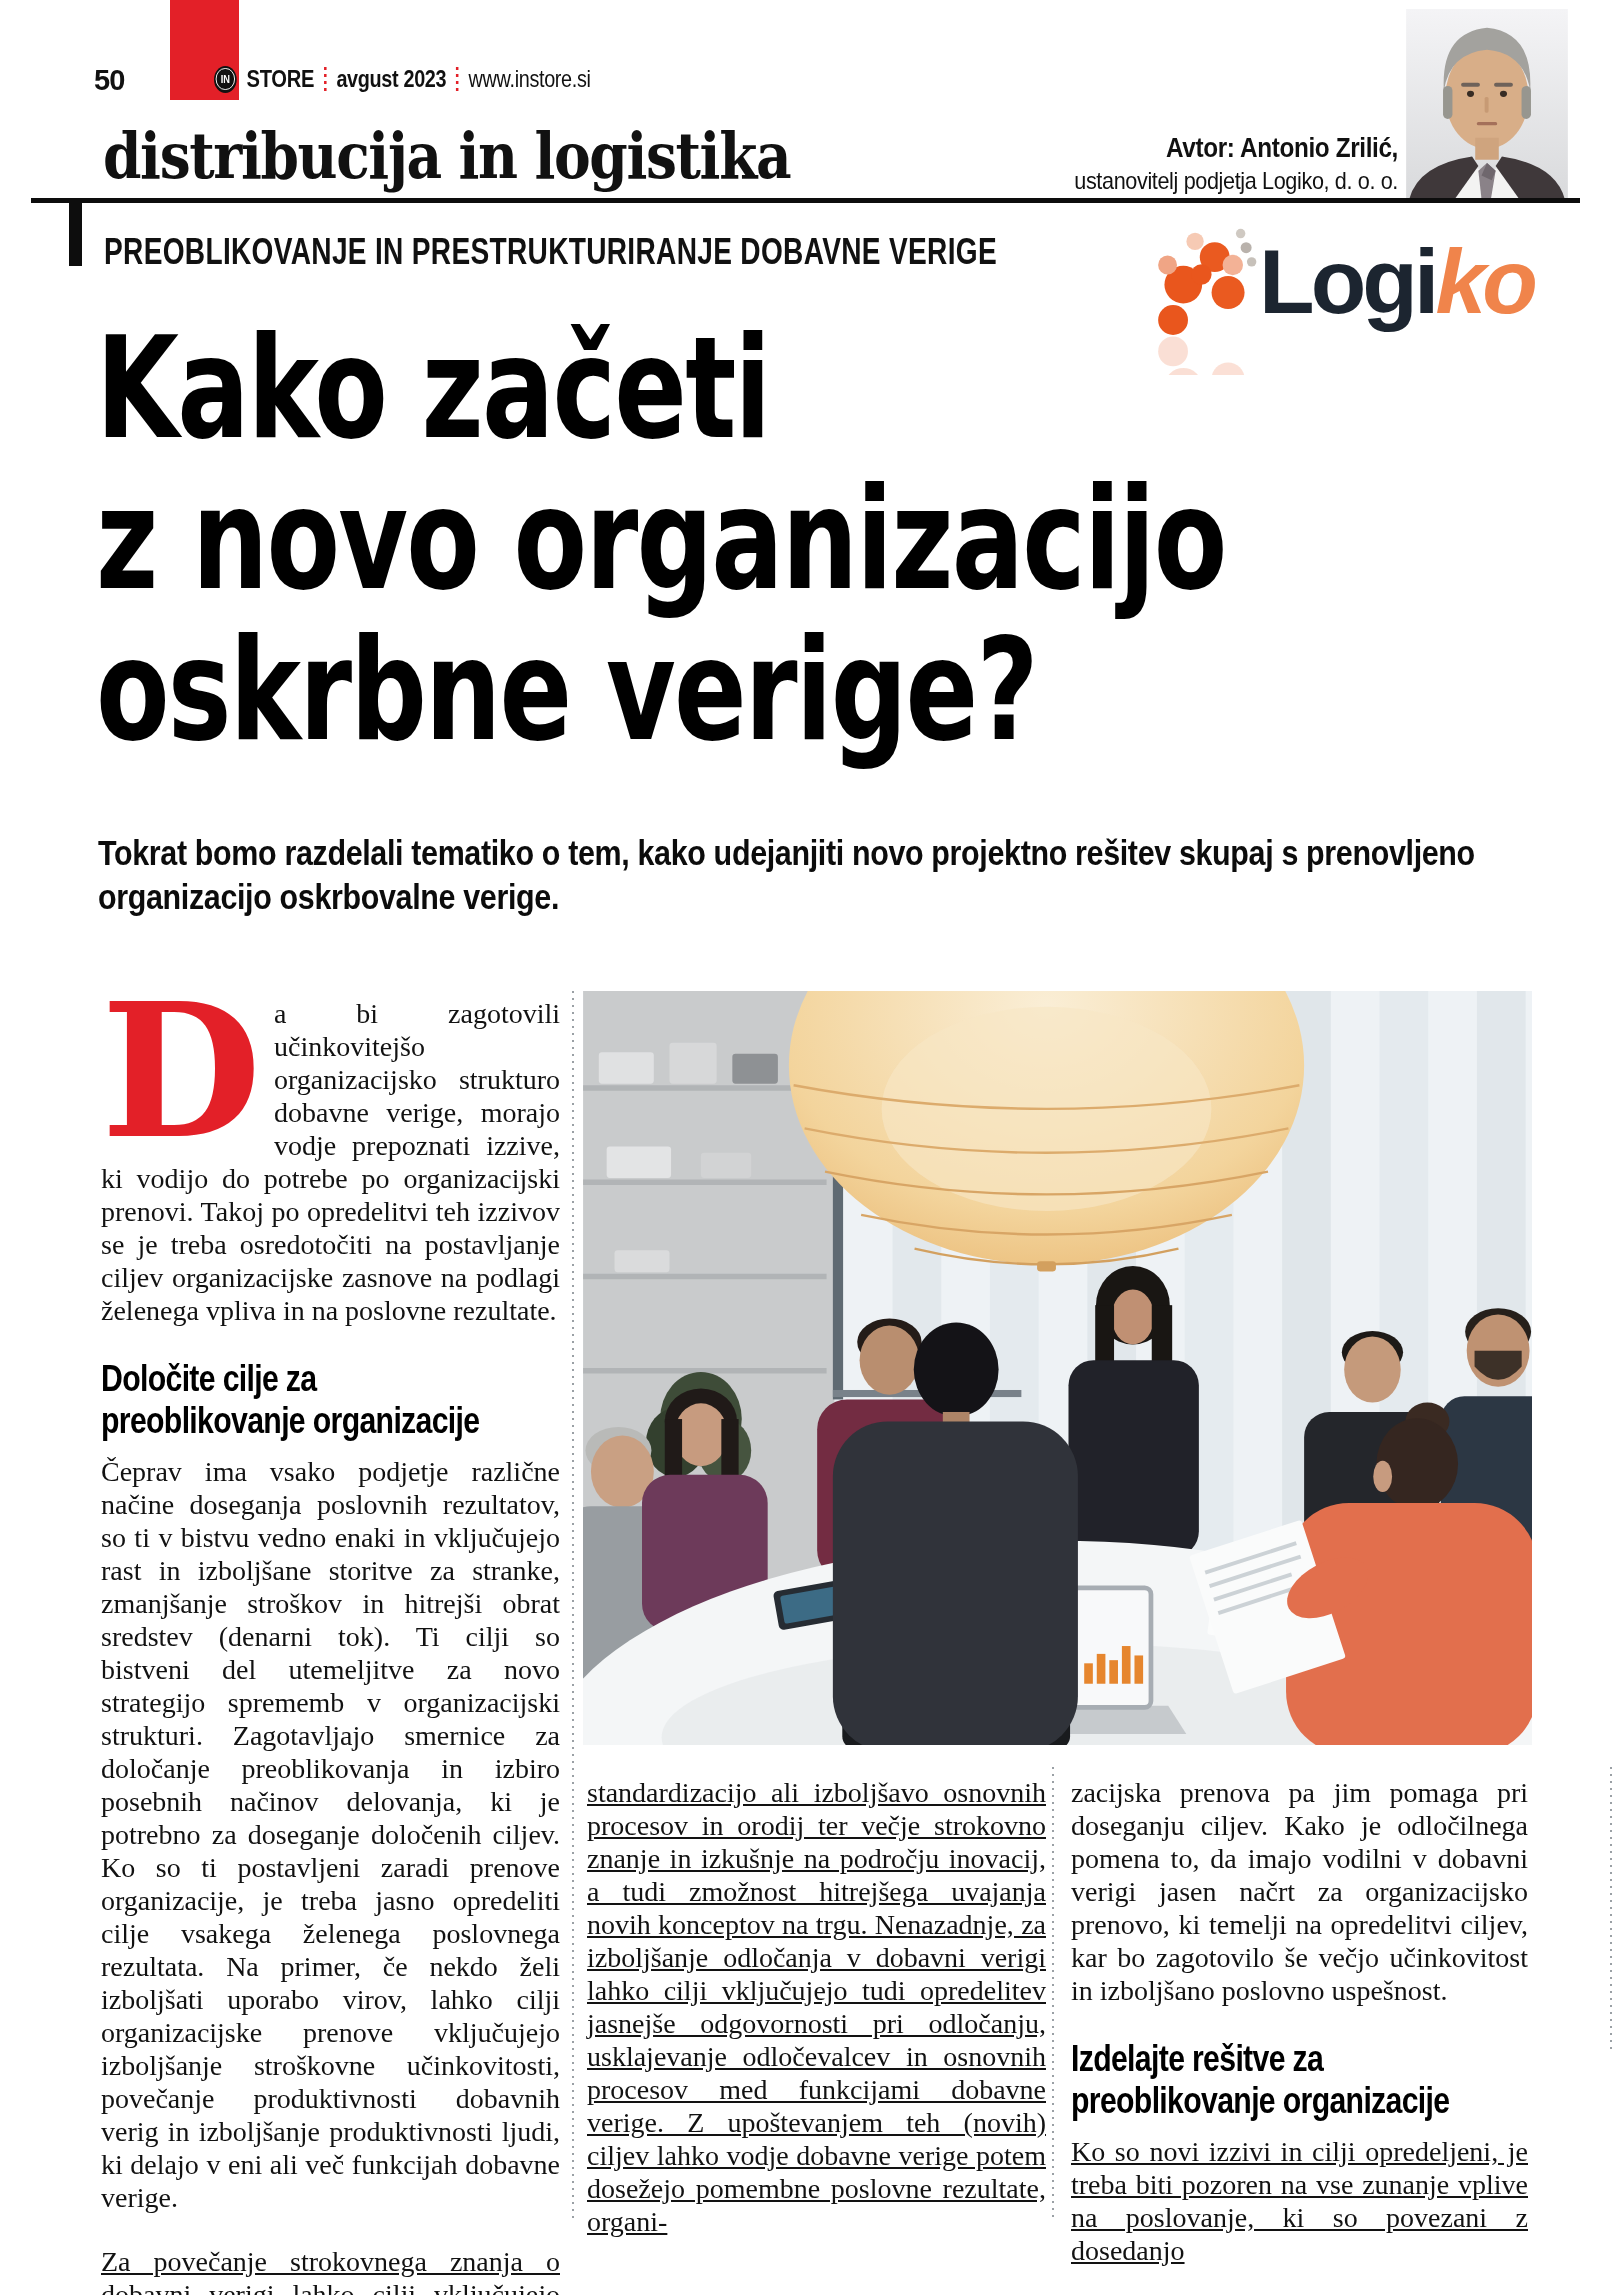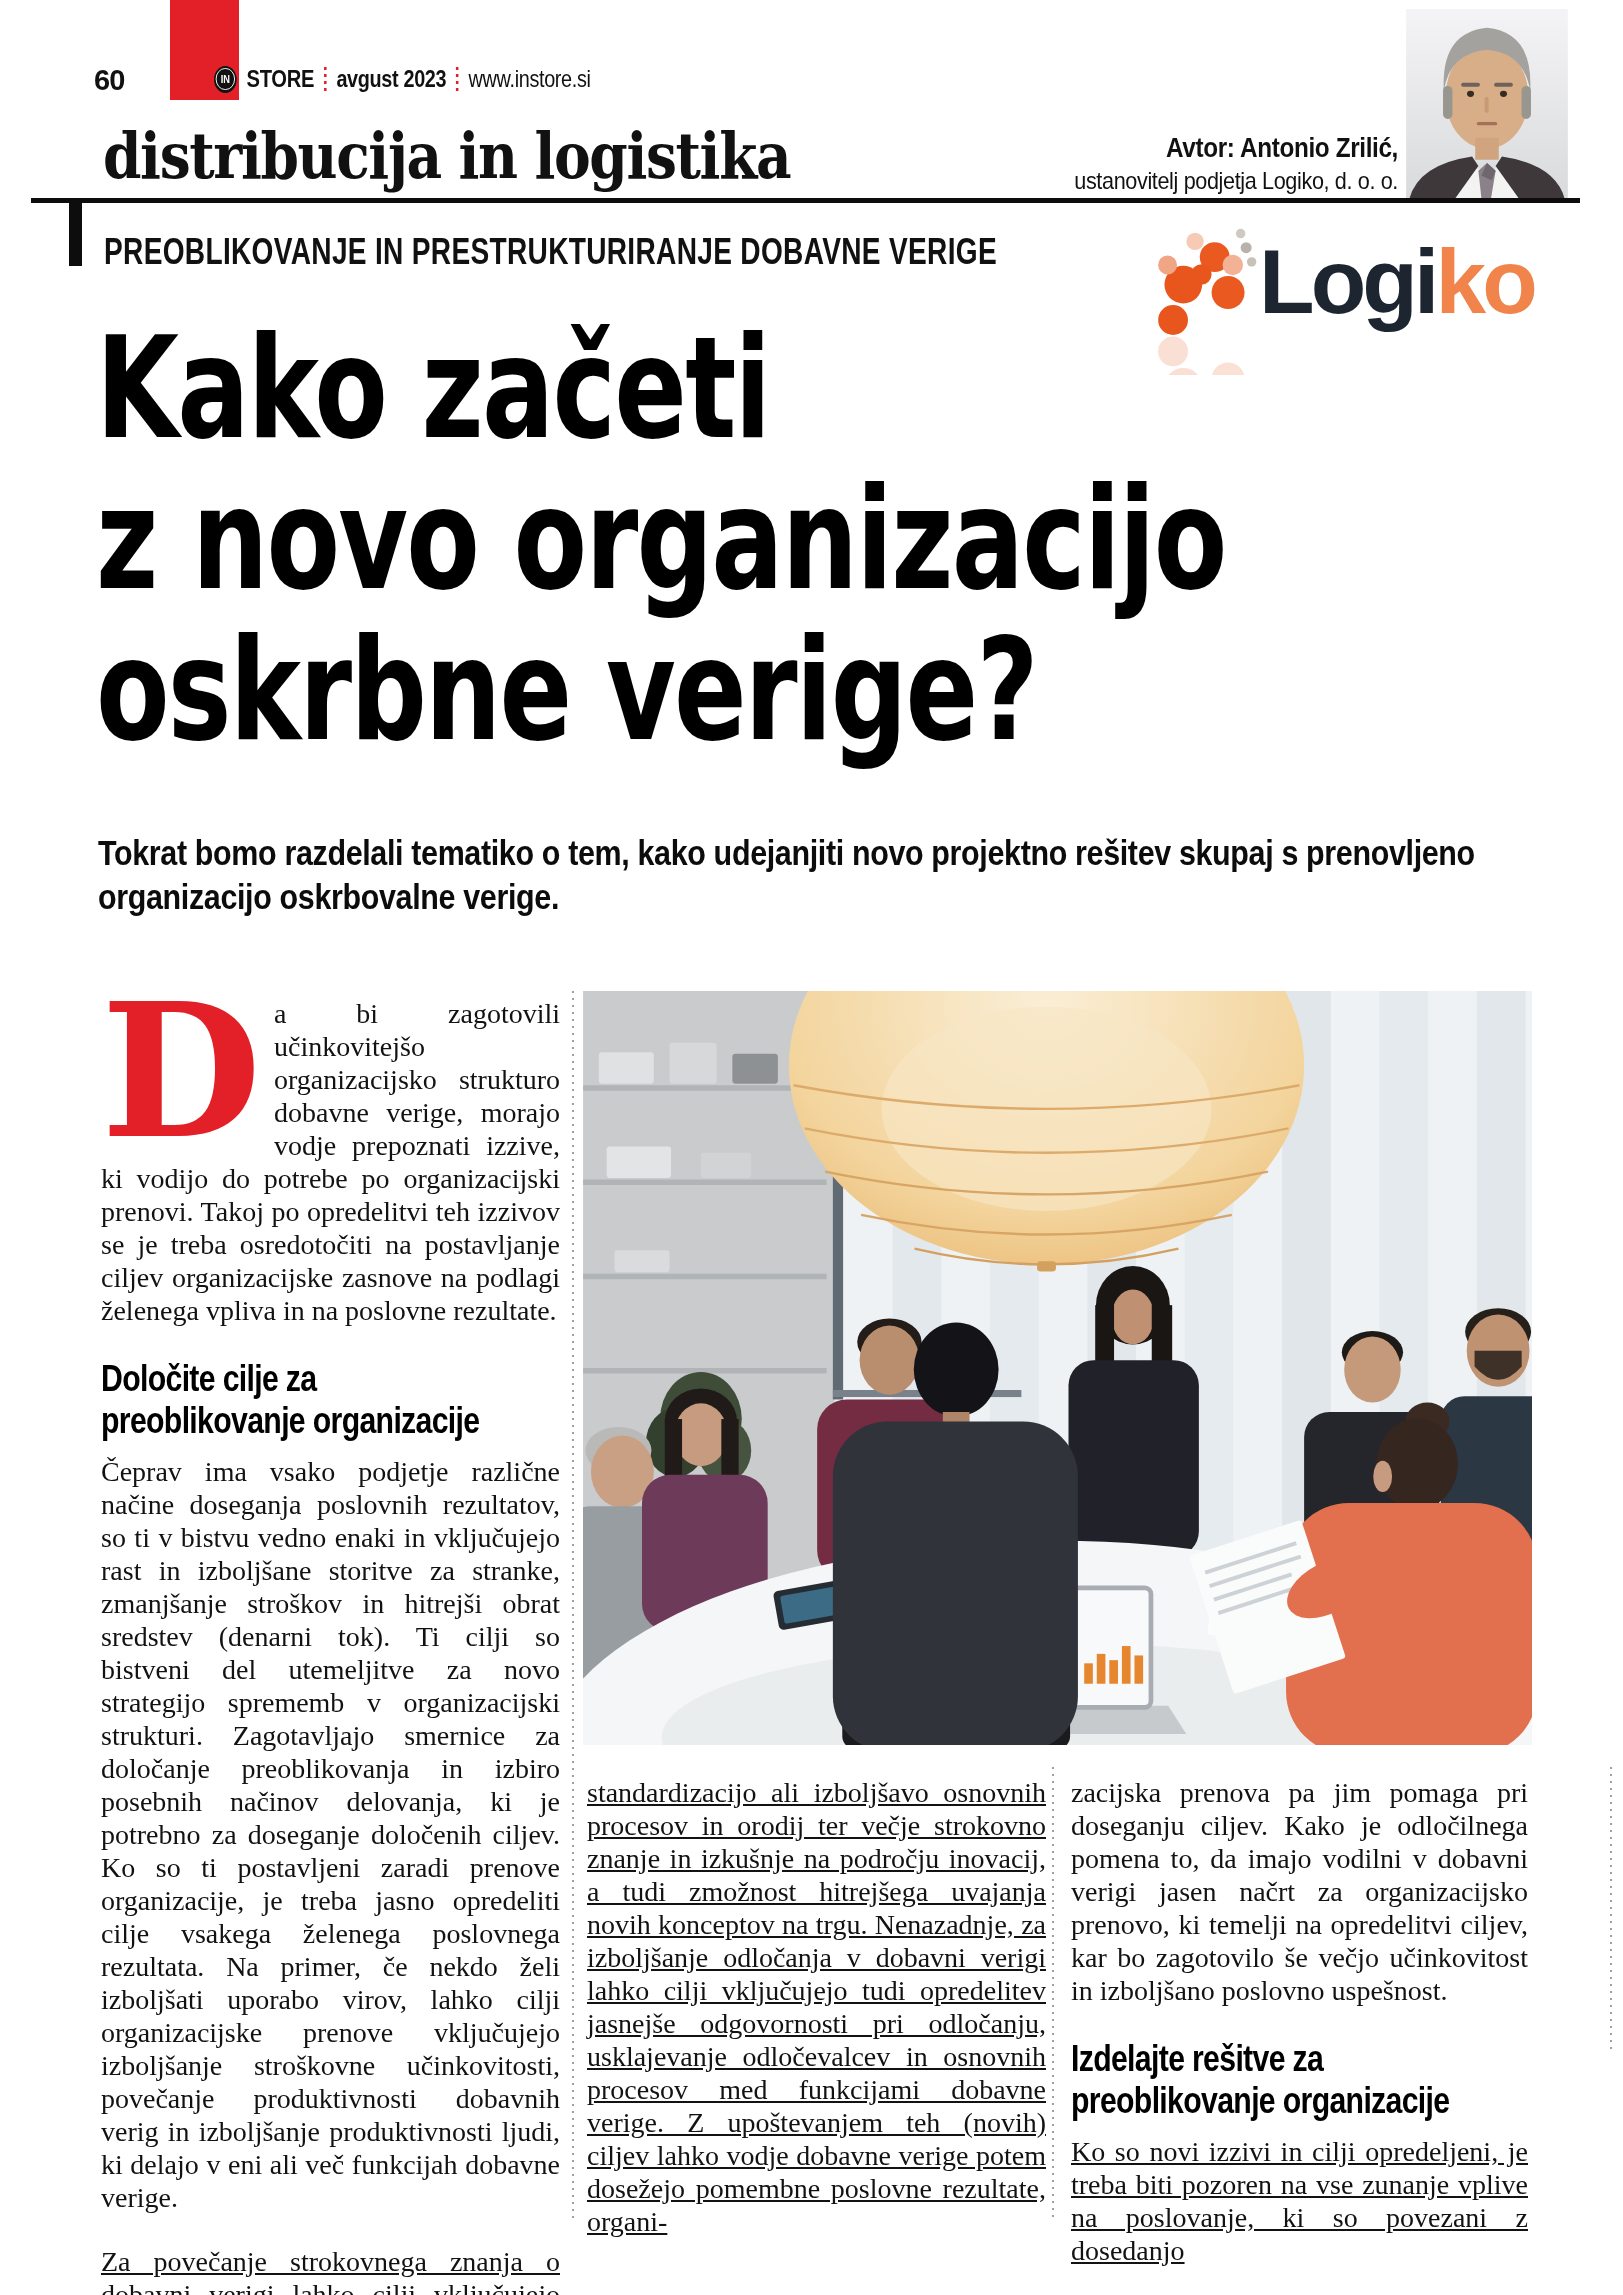--- a/index.html
+++ b/index.html
@@ -28,21 +28,21 @@
   .author-photo{left:1406px;top:9.4px;width:162px;height:190px;}
   .hrule{left:31px;top:198px;width:1549px;height:4.7px;background:#0d0d0d;}
 
   
   .ktick{left:69px;top:203px;width:13.4px;height:63px;background:#0d0d0d;}
   .kicker{left:104px;top:231px;font-size:36px;font-weight:bold;letter-spacing:0.4px;
           transform:scaleX(.78);transform-origin:left top;white-space:nowrap;}
   .logo{left:1140px;top:210px;width:408px;height:169px;}
   .logo-text{position:absolute;left:119px;top:20.4px;font-size:91px;font-weight:bold;letter-spacing:-3.9px;white-space:nowrap;}
   .logo-dark{color:#1c2530;}
-  .logo-orange{color:#ee7433;opacity:.88;}
+  .logo-orange{color:#ee7433;opacity:.88;font-style:italic;}
 
   
   .title{left:96px;top:313px;transform:scaleX(.76);transform-origin:left top;}
   .title .tline{font-family:"DejaVu Sans",sans-serif;font-weight:bold;font-size:141px;line-height:151px;
                 letter-spacing:-2.4px;white-space:nowrap;color:#000;}
   .lead{left:98px;top:831px;transform:scaleX(.87);transform-origin:left top;}
   .lead .lline{font-size:35px;font-weight:bold;line-height:44px;letter-spacing:-0.4px;white-space:nowrap;color:#0c0c0c;}
 
   
   .col{font-family:"Liberation Serif",serif;font-size:28px;line-height:33px;color:#121212;text-align:justify;}
@@ -62,21 +62,21 @@
   .sep3{left:1610px;top:1767px;height:284px;}
 
   .meeting-photo{left:583px;top:991px;width:949px;height:754px;}
   svg{display:block;}
 </style>
 </head>
 <body>
 
 <div id="page">
 
-  <div class="abs pageno">60</div>
+  <div class="abs pageno">50</div>
   <div class="abs redbar"></div>
 
   <div class="abs hmeta">
     <div class="hmeta-inner">
       <span class="badge">
         <span>IN</span>
       </span>
       <span class="store">STORE</span>
       <span class="red-dots"></span>
       <span class="issue">avgust 2023</span>

